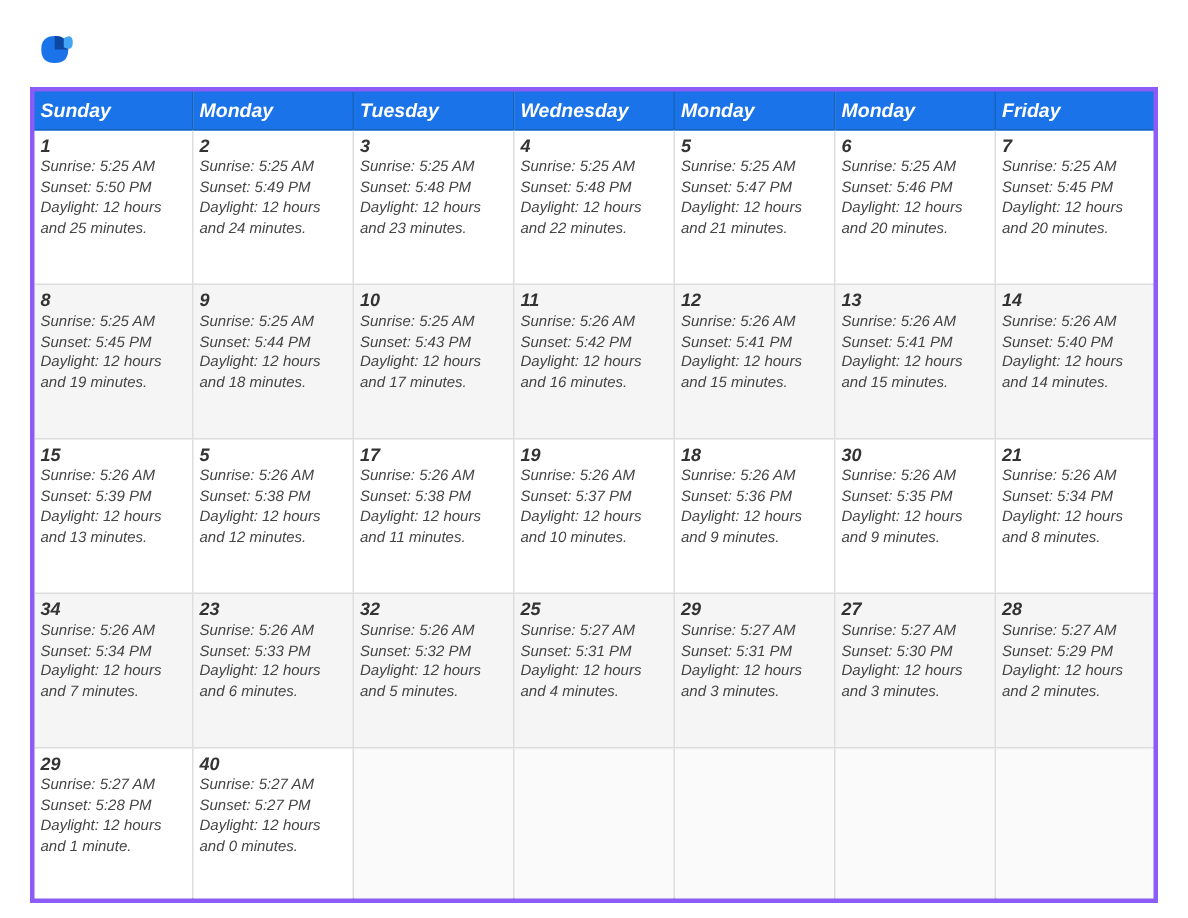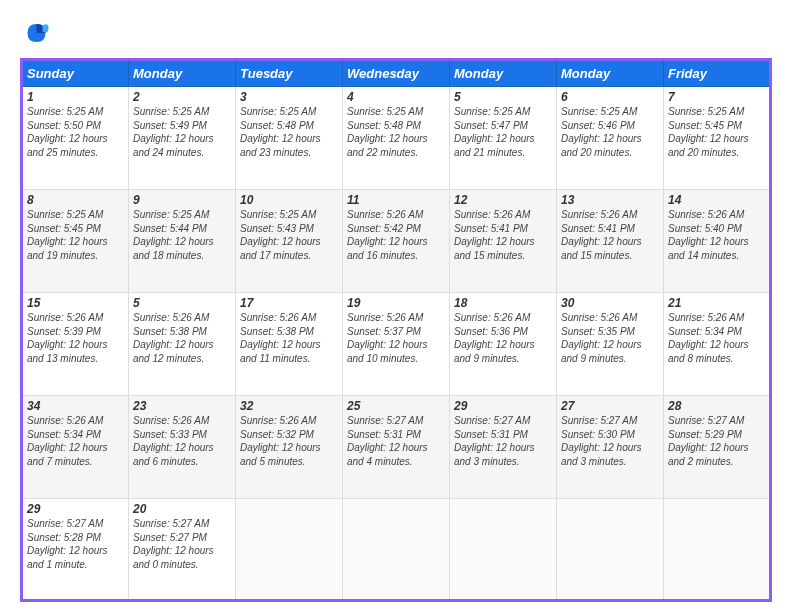--- a/index.html
+++ b/index.html
@@ -340,21 +340,21 @@
         </tr>
         <tr>
           <td>
             <span class="day-num">29</span>
             <div class="day-info" style="white-space: pre-line;">Sunrise: 5:27 AM
 Sunset: 5:28 PM
 Daylight: 12 hours
 and 1 minute.</div>
           </td>
           <td>
-            <span class="day-num">20</span>
+            <span class="day-num">40</span>
             <div class="day-info" style="white-space: pre-line;">Sunrise: 5:27 AM
 Sunset: 5:27 PM
 Daylight: 12 hours
 and 0 minutes.</div>
           </td>
           <td class="empty"></td>
           <td class="empty"></td>
           <td class="empty"></td>
           <td class="empty"></td>
           <td class="empty"></td>

